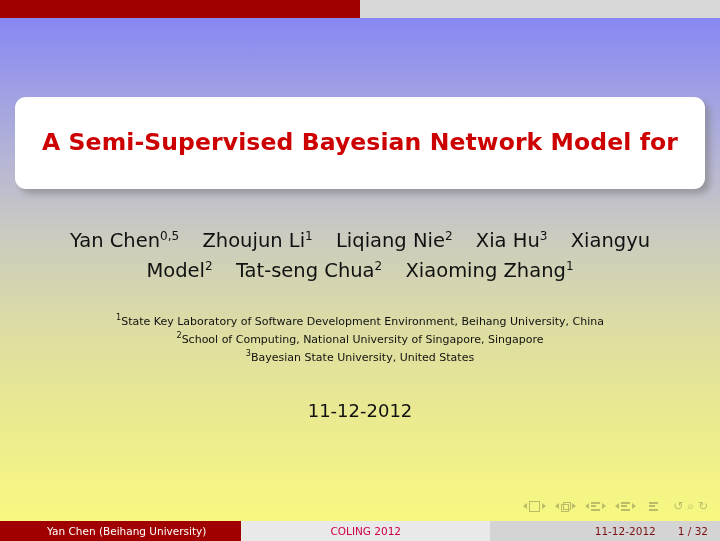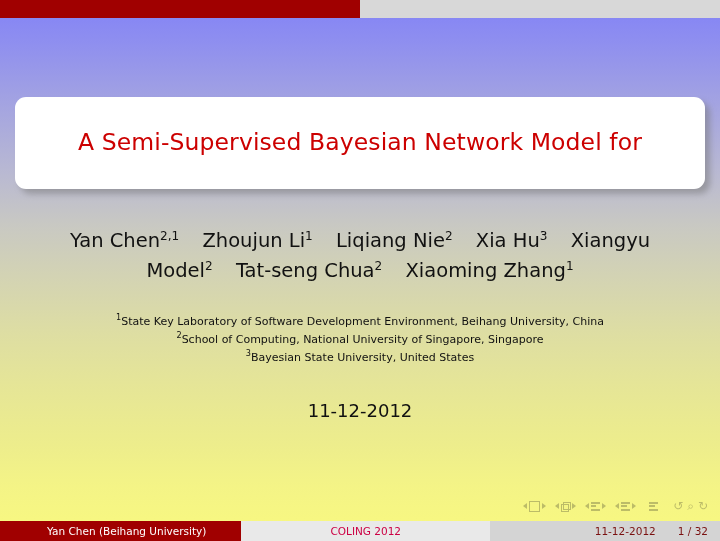--- a/index.html
+++ b/index.html
@@ -67,20 +67,21 @@
     display: flex;
     align-items: center;
     justify-content: center;
   }
   .title-text {
     color: #cc0000;
     font-size: 23.5px;
     line-height: 1.43;
     letter-spacing: .1px;
     padding: 0 22px;
+    font-weight: bold;
   }
 
   
   .authors {
     position: absolute;
     left: 55px;
     top: 226px;
     width: 610px;
     text-align: center;
     color: #111111;
@@ -239,21 +240,21 @@
 
   <div class="title-shadow"></div>
   <div class="title-box">
     <div class="title-text">
       <span>A Semi-Supervised Bayesian Network Model for</span><br>
     </div>
   </div>
 
   <div class="authors">
     <div>
-      <span>Yan Chen</span><sup>2,1</sup><span class="gap"></span>
+      <span>Yan Chen</span><sup>0,5</sup><span class="gap"></span>
       <span>Zhoujun Li</span><sup>1</sup><span class="gap"></span>
       <span>Liqiang Nie</span><sup>2</sup><span class="gap"></span>
       <span>Xia Hu</span><sup>3</sup><span class="gap"></span>
       <span>Xiangyu</span>
     </div>
     <div>
       <span>Model</span><sup>2</sup><span class="gap"></span>
       <span>Tat-seng Chua</span><sup>2</sup><span class="gap"></span>
       <span>Xiaoming Zhang</span><sup>1</sup>
     </div>

